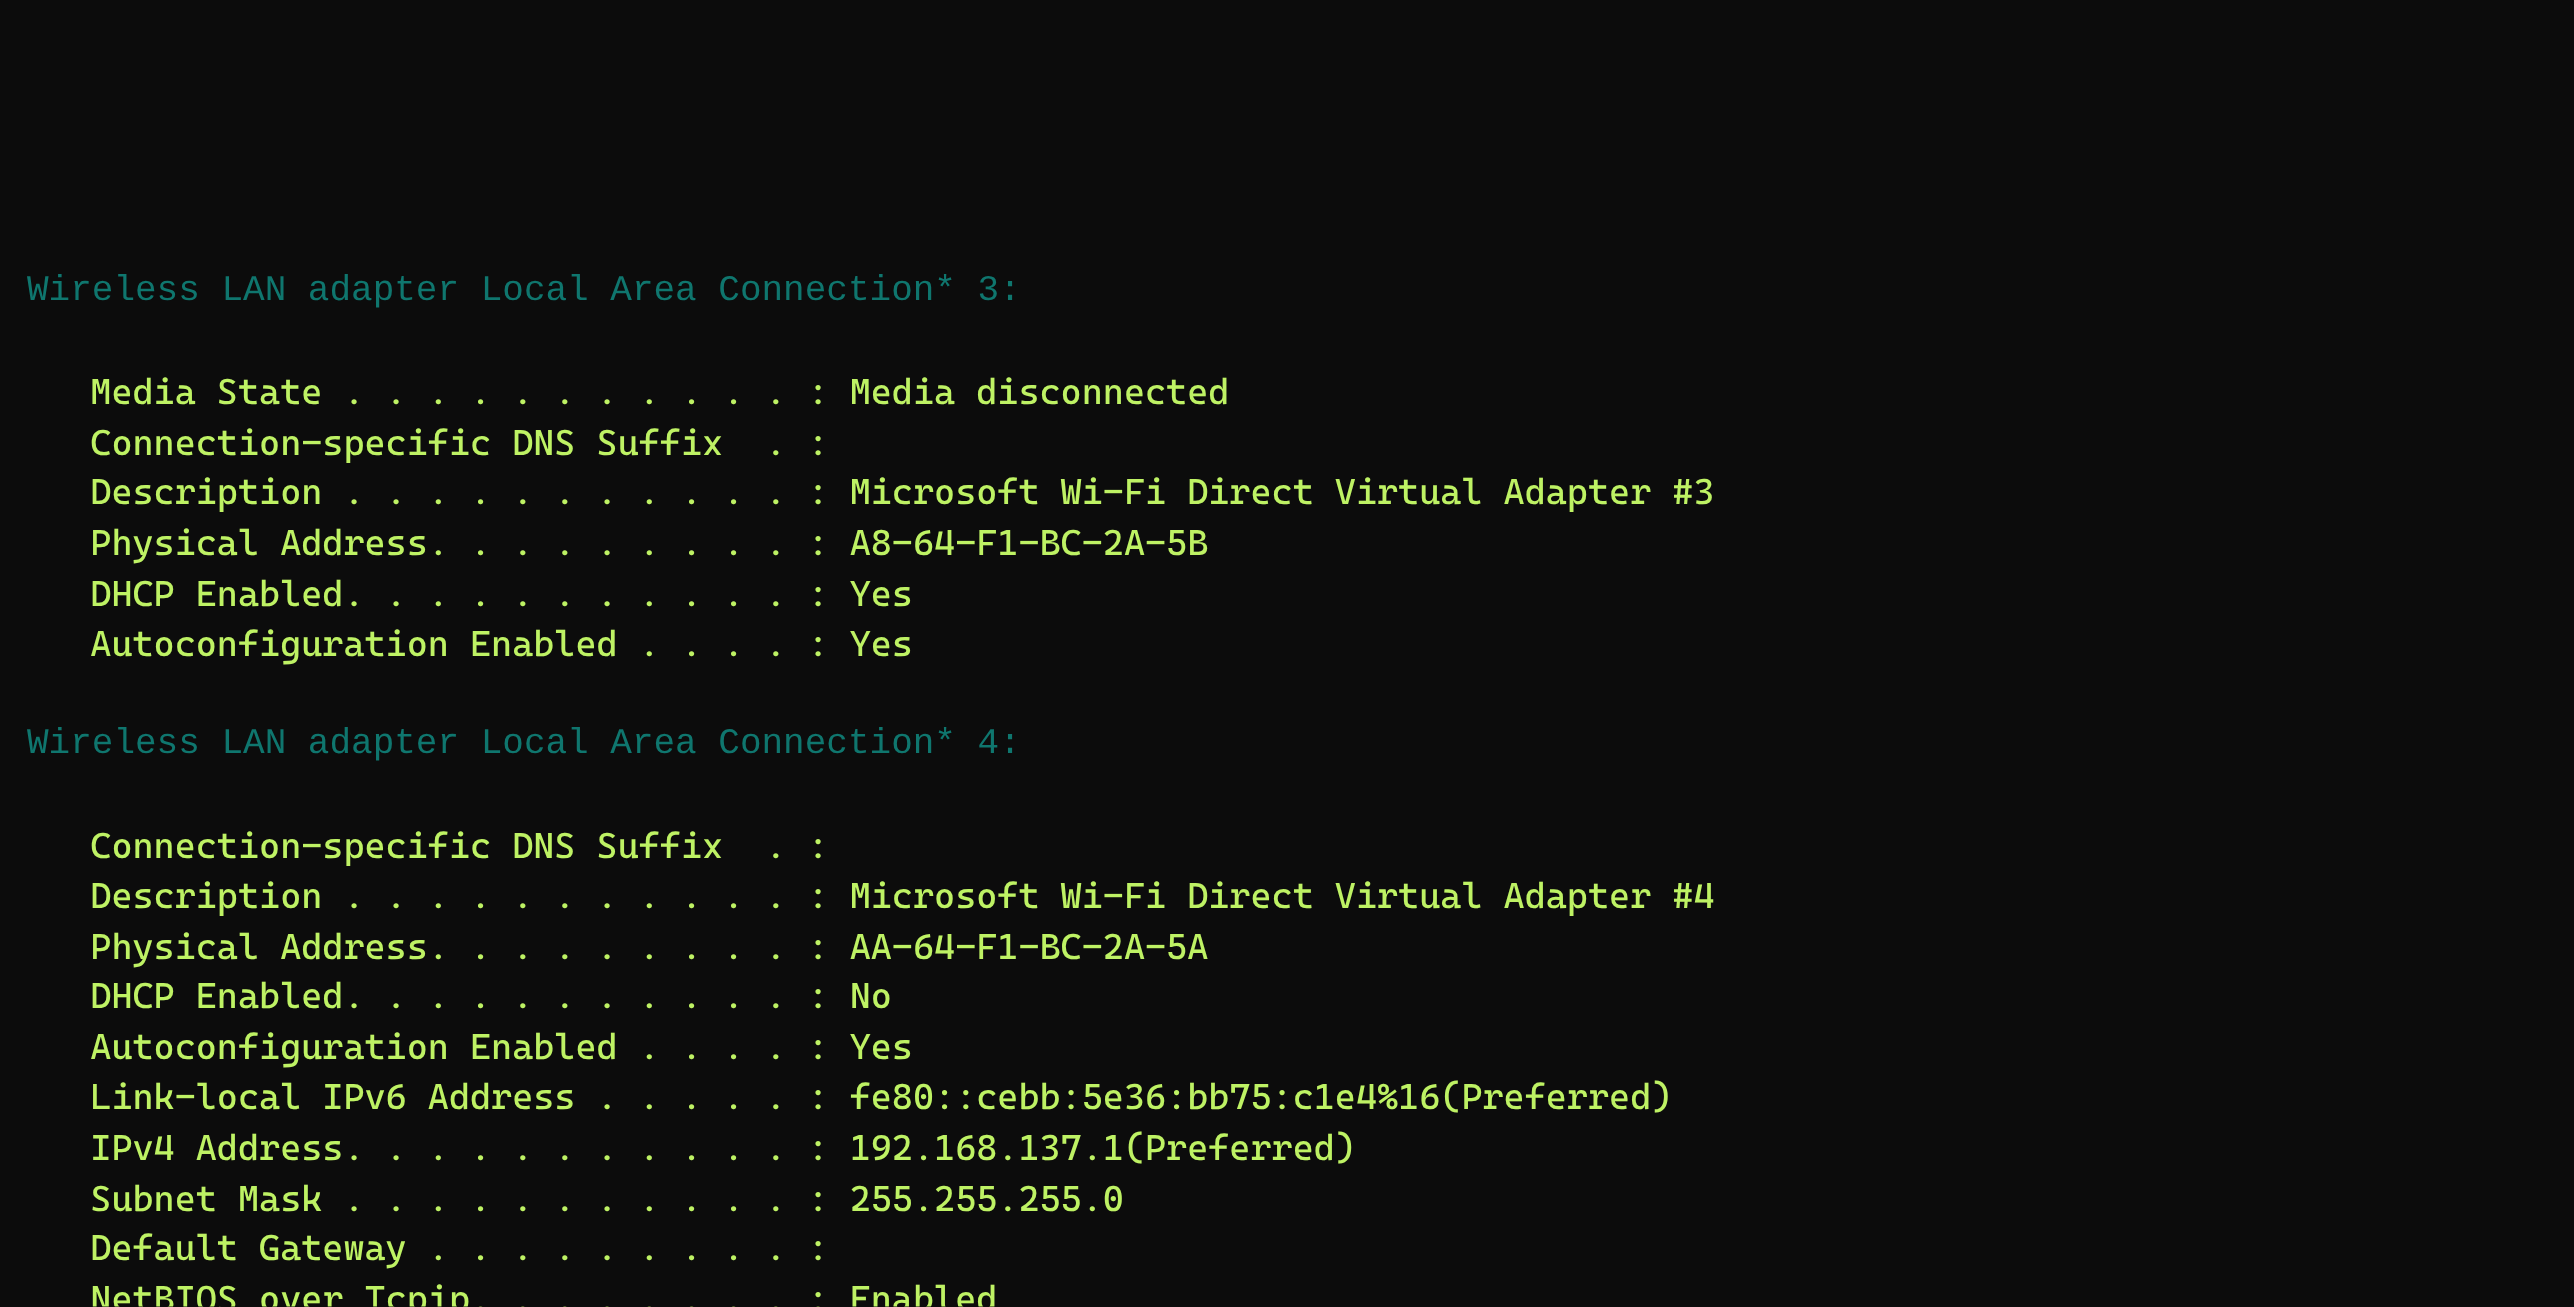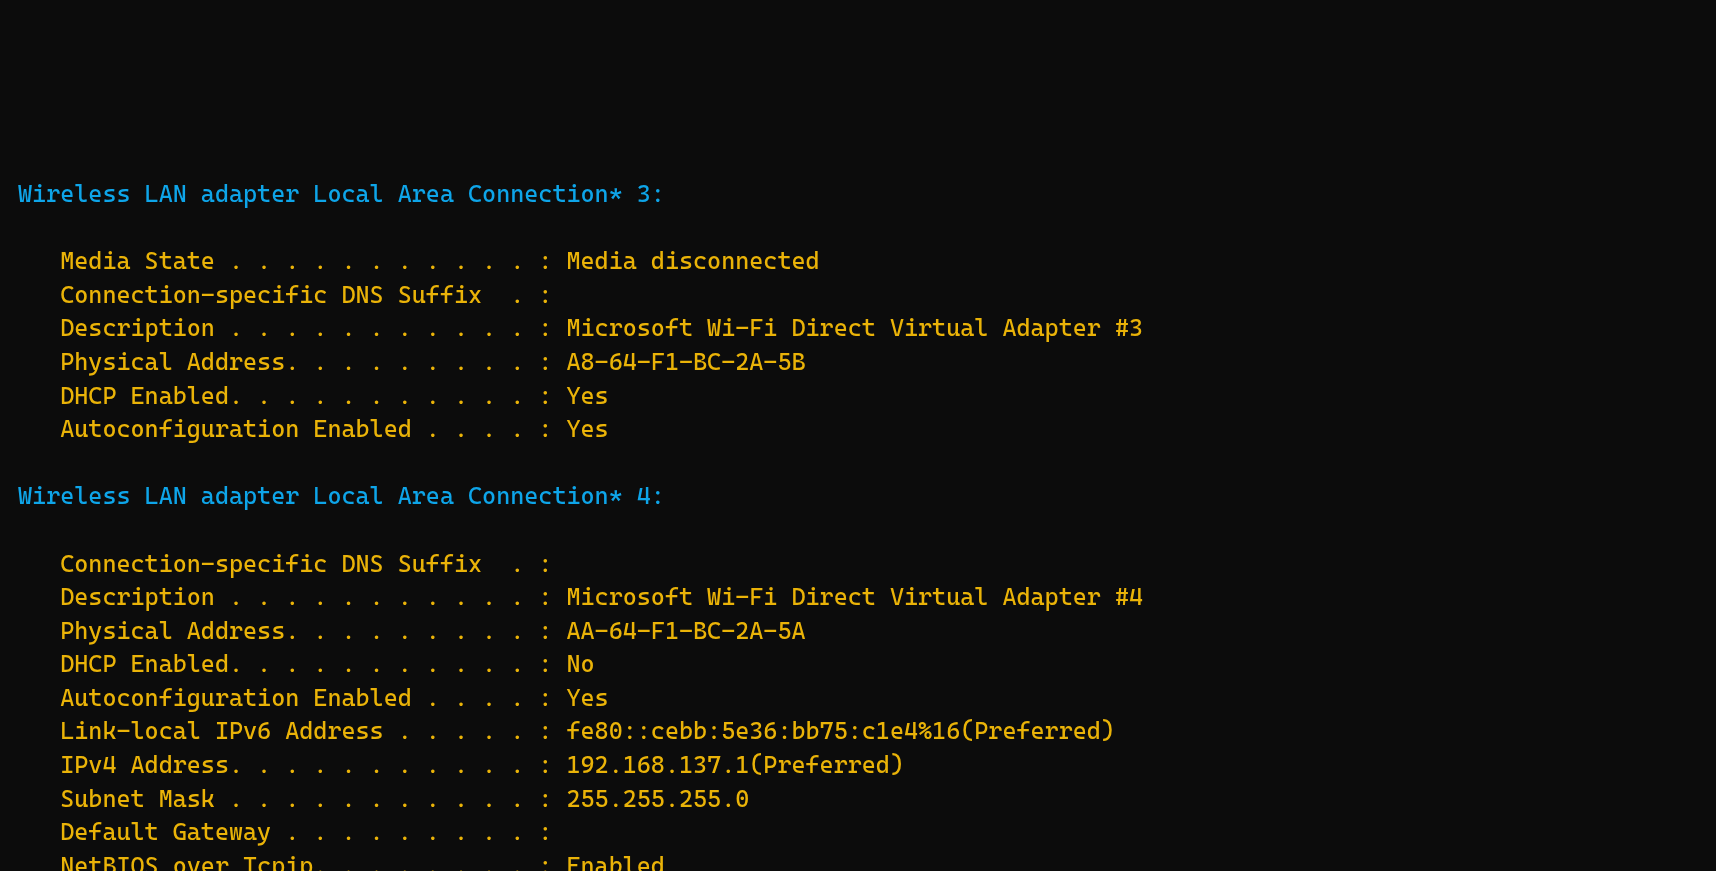--- a/index.html
+++ b/index.html
@@ -19,24 +19,25 @@
       width: 1716px;
       height: 871px;
     }
     .terminal-output {
       font-family: inherit;
     }
     .adapter-section {
       margin-bottom: 0;
     }
     .adapter-name {
-      color: #0ea5e9;
+      color: #0f766e;
+      font-family: Liberation Mono, monospace;
     }
     .property-line {
-      color: #eab308;
+      color: #bef264;
     }
     .blank-line {
       height: 1.4em;
     }
   </style>
 </head>
 <body>
 
 
 

